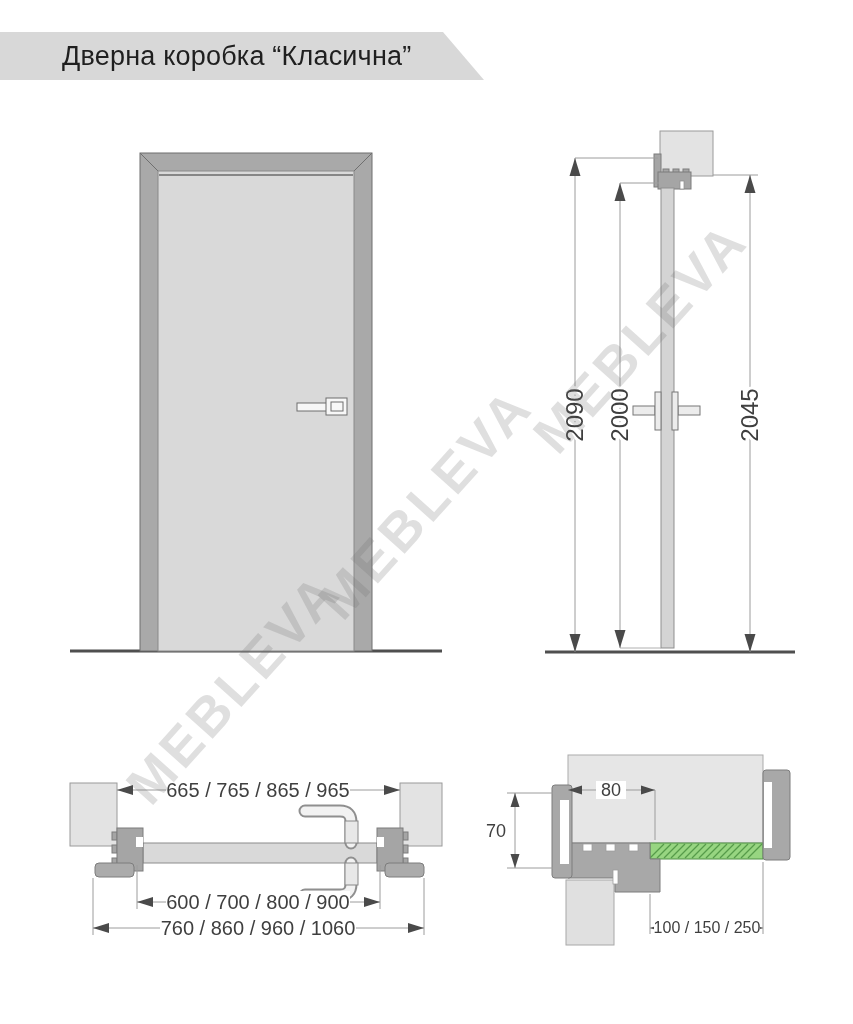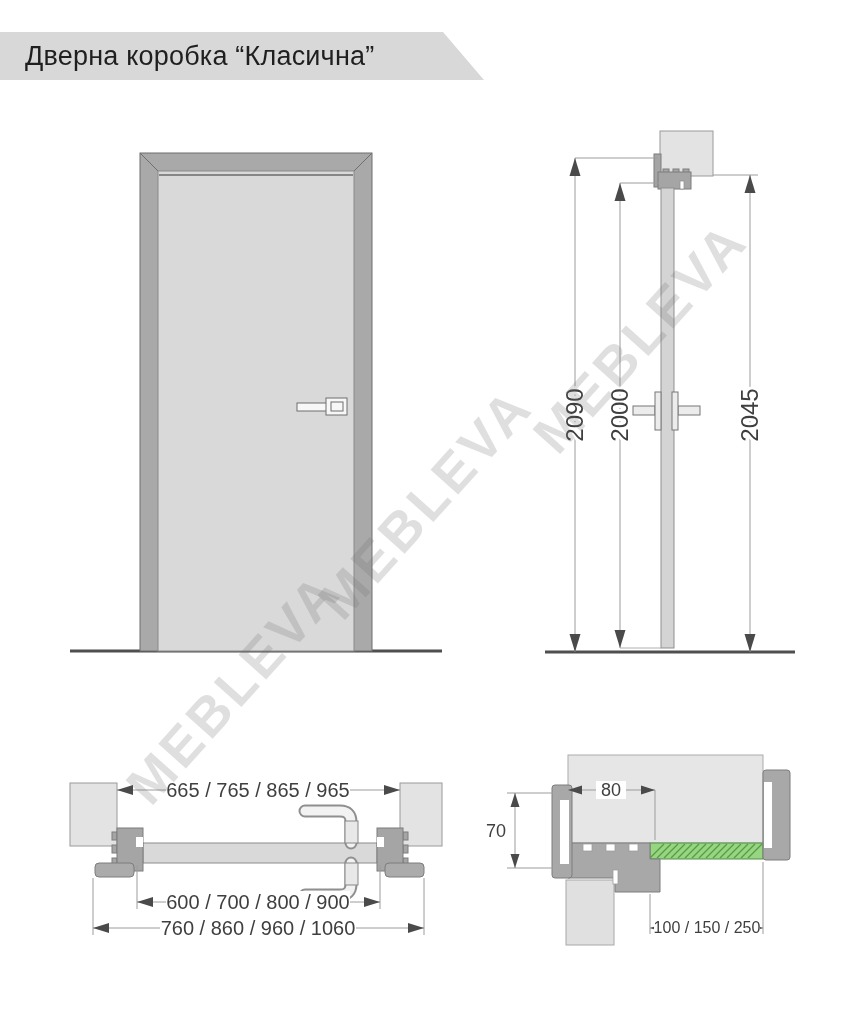--- a/index.html
+++ b/index.html
@@ -8,21 +8,21 @@
     font-family:"Liberation Sans",sans-serif;overflow:hidden;
   }
   .banner{
     position:absolute;left:0;top:32px;width:484px;height:48px;
     background:#d8d8d8;
     -webkit-clip-path:polygon(0 0,443px 0,484px 48px,0 48px);
     clip-path:polygon(0 0,443px 0,484px 48px,0 48px);
     display:flex;align-items:center;
   }
   .banner-title{
-    padding-left:25px;font-size:27px;font-weight:500;color:#1f1f1f;
+    padding-left:62px;font-size:27px;font-weight:500;color:#1f1f1f;
     letter-spacing:0.2px;white-space:nowrap;
   }
   .view{position:absolute;}
   .v-front{left:60px;top:120px;}
   .v-side{left:530px;top:115px;}
   .v-plan{left:60px;top:745px;}
   .v-detail{left:480px;top:740px;}
   .wm{
     position:absolute;transform:translate(-50%,-50%) rotate(-48deg);
     font-size:54px;font-weight:700;letter-spacing:4px;

